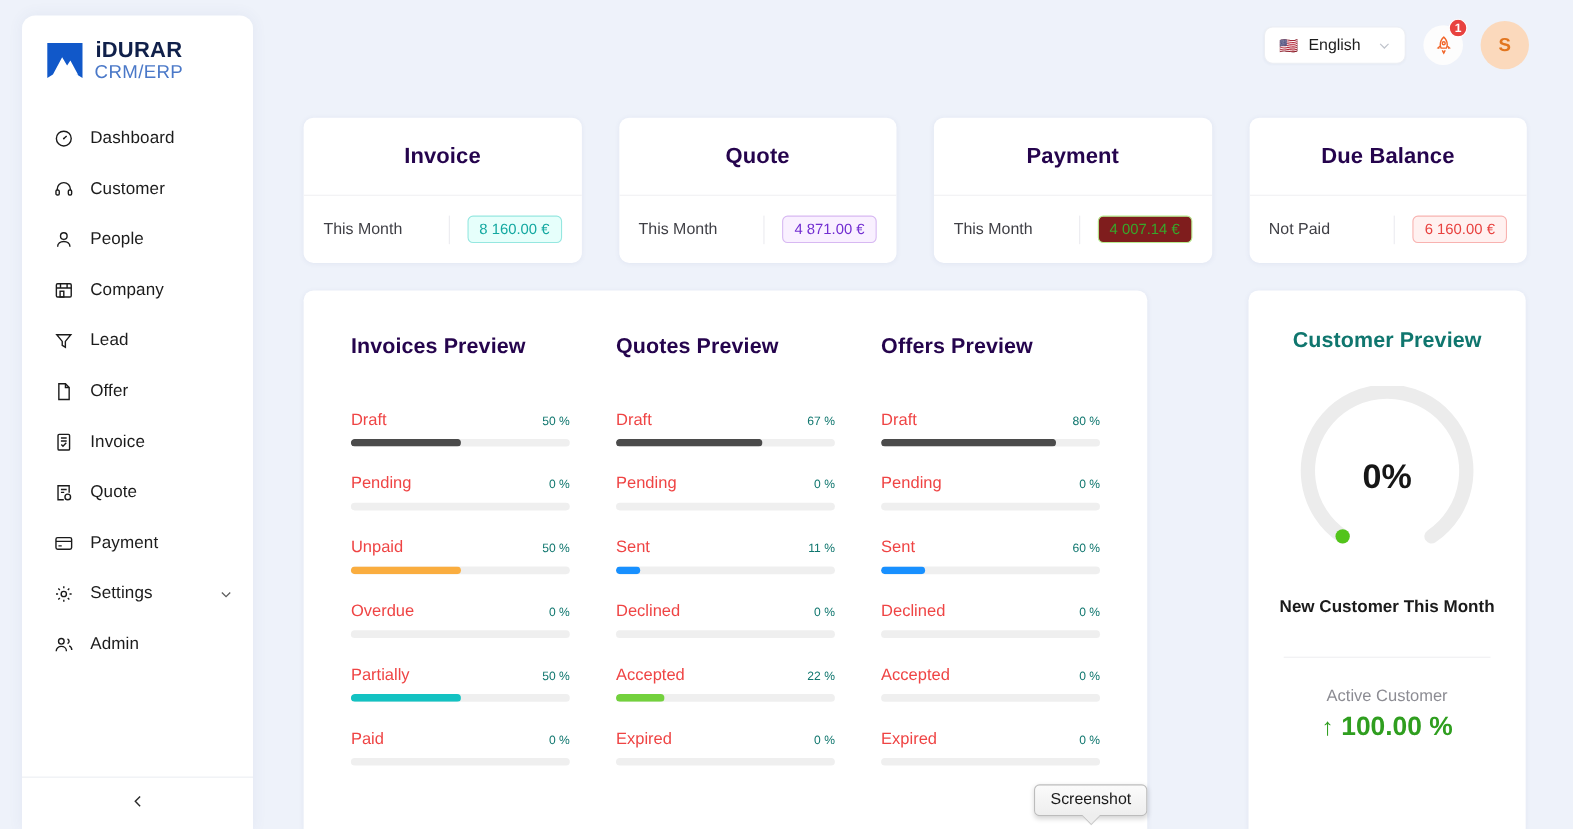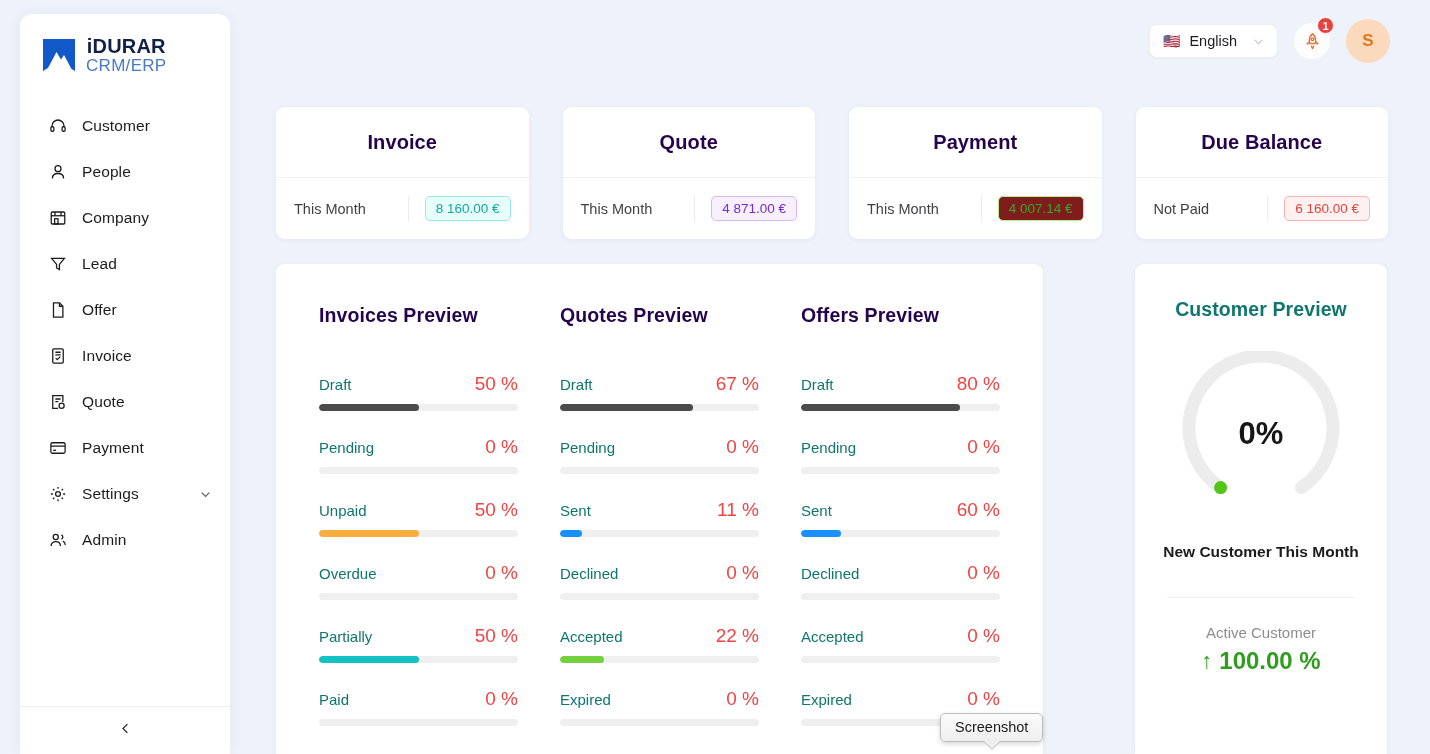--- a/index.html
+++ b/index.html
@@ -196,22 +196,22 @@
     font-size: 19.5px; font-weight: 600;
     color: #25044d;
     margin-bottom: 46px;
     letter-spacing: 0.1px;
   }
   .bar-row { margin-bottom: 25px; }
   .bar-top {
     display: flex; justify-content: space-between; align-items: baseline;
     margin-bottom: 9px;
   }
-  .bar-name { font-size: 15px; color: #0f766e; }
-  .bar-pct  { font-size: 19px; color: #ef4444; }
+  .bar-name { font-size: 15px; color: #ef4444; }
+  .bar-pct  { font-size: 11px; color: #0f766e; }
   .bar-track {
     height: 7px; border-radius: 4px;
     background: #efefef;
     overflow: hidden;
   }
   .bar-fill { height: 100%; border-radius: 4px; }
 
   
   .customer-panel {
     position: absolute;
@@ -296,20 +296,30 @@
       </svg>
     </div>
     <div class="logo-text">
       <div class="logo-l1">iDURAR</div>
       <div class="logo-l2">CRM/ERP</div>
     </div>
   </div>
 
   <div class="nav">
 
+    <div class="nav-item">
+      <span class="nav-ico">
+        <svg width="18" height="18" viewBox="0 0 24 24" fill="none" stroke="currentColor" stroke-width="1.7">
+          <circle cx="12" cy="12" r="9"></circle>
+            <path d="M12 12 L15.5 8.8"></path>
+            <circle cx="12" cy="12" r="1.1" fill="currentColor" stroke="none"></circle>
+        </svg>
+      </span>
+      <span class="nav-label">Dashboard</span>
+    </div>
 
     <div class="nav-item">
       <span class="nav-ico">
         <svg width="18" height="18" viewBox="0 0 24 24" fill="none" stroke="currentColor" stroke-width="1.7">
           <path d="M4 13v-1a8 8 0 0 1 16 0v1"></path>
           <rect x="2.5" y="13" width="4" height="6" rx="1.6"></rect>
           <rect x="17.5" y="13" width="4" height="6" rx="1.6"></rect>
         </svg>
       </span>
       <span class="nav-label">Customer</span>

